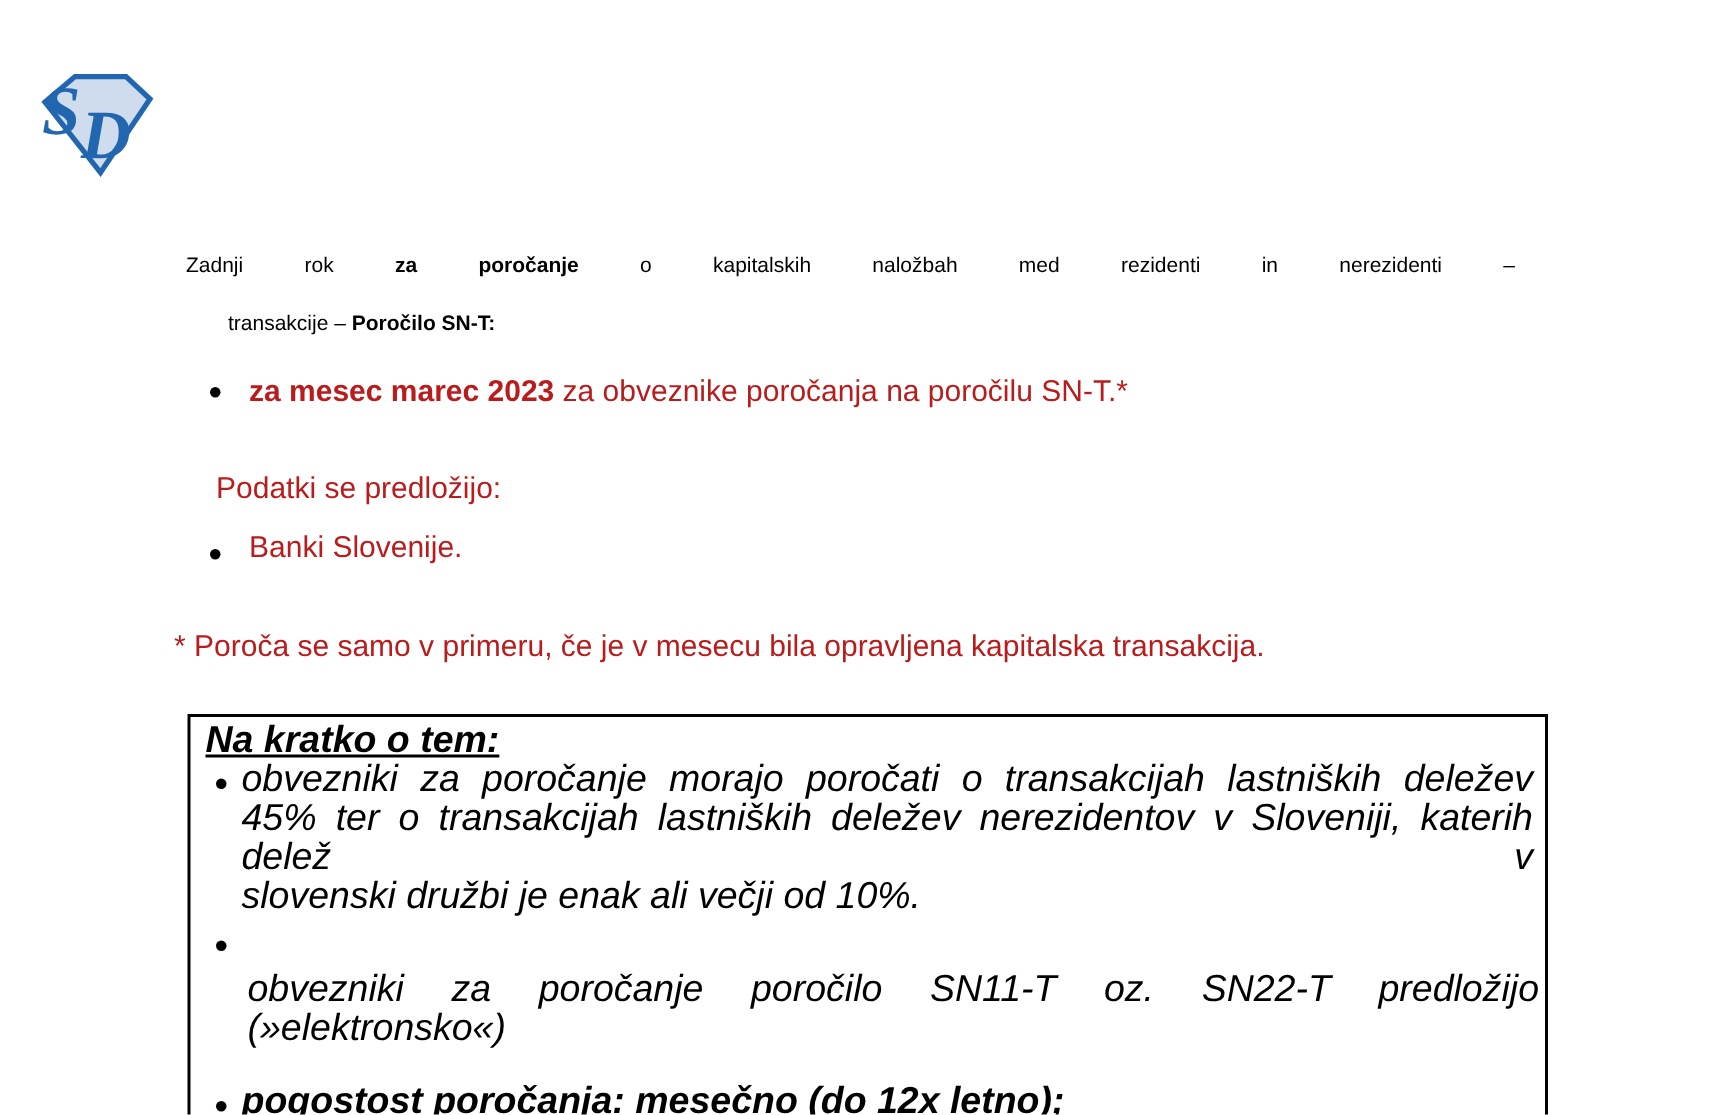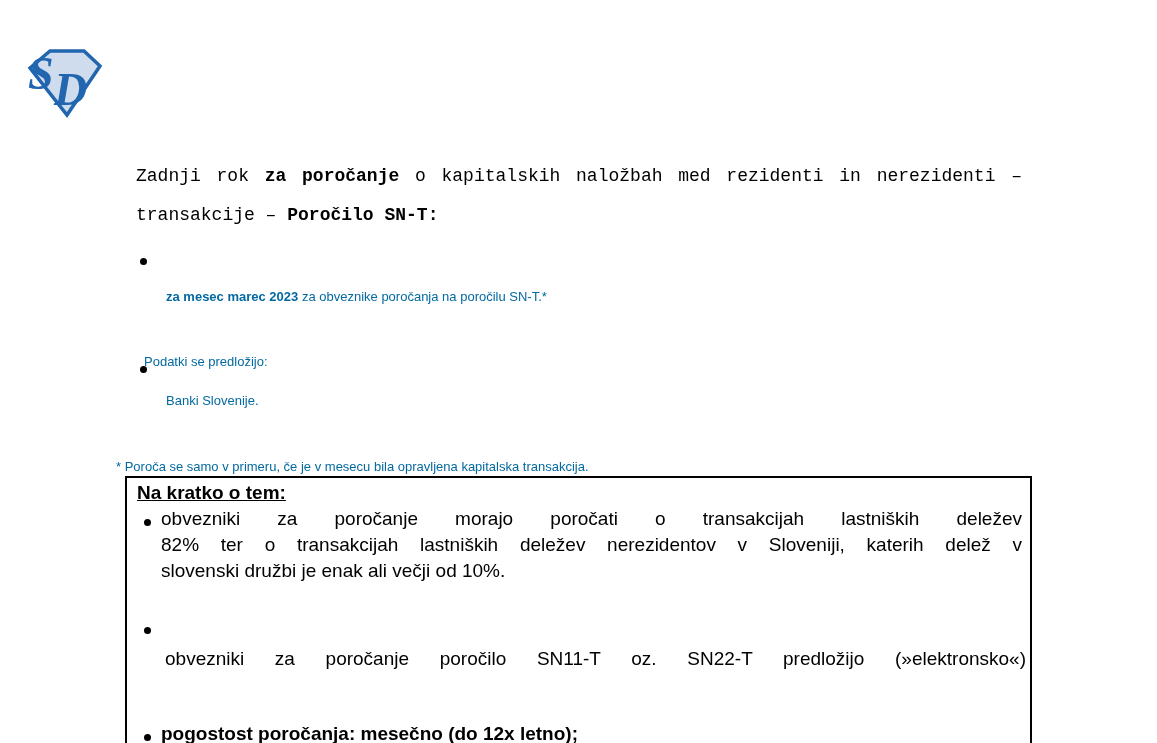--- a/index.html
+++ b/index.html
@@ -11,49 +11,49 @@
   }
   .page {
     position: relative;
     width: 1157px;
     height: 743px;
     background: #ffffff;
     overflow: hidden;
   }
   .abs { position: absolute; }
   .txt {
-    font-size: 13px;
+    font-size: 20px;
     line-height: 26px;
-    color: #0369a1;
-    margin-top: 36px;
+    color: #b91c1c;
   }
   .jline { text-align: justify; text-align-last: justify; }
   .lline { text-align: left; }
   .b { font-weight: bold; }
   .title-line {
-    left: 136px; width: 886px;
-    font-size: 18px; line-height: 26px; font-family: Liberation Mono, monospace;
+    left: 124px; width: 886px;
+    font-size: 14px; line-height: 26px;
   }
   .dot {
     position: absolute;
     width: 7px; height: 7px;
     border-radius: 50%;
     background: #000;
   }
   .info-box {
     position: absolute;
     left: 125px; top: 476px;
     width: 907px; height: 480px;
     border: 2px solid #000;
     background: #fff;
   }
   .box-txt {
     position: absolute;
-    font-size: 19px;
+    font-size: 25px;
     line-height: 26px;
+    font-style: italic;
   }
   .box-heading {
     font-weight: bold;
     text-decoration: underline;
   }
   .box-para { width: 861px; }
   .logo { position: absolute; left: 26px; top: 45px; width: 78px; height: 74px; }
 </style>
 </head>
 <body>
@@ -64,21 +64,21 @@
     <svg width="78" height="74" viewBox="0 0 78 74">
       <polygon points="4,23 24,6 58,6 74,21 41,70" fill="#cfdcee" stroke="#2166ae" stroke-width="3.5" stroke-linejoin="miter"></polygon>
       <text x="2" y="44" font-size="46" font-weight="bold" font-style="italic" font-family="Liberation Serif, serif" fill="#2166ae">S</text>
       <text x="28" y="60" font-size="46" font-weight="bold" font-style="italic" font-family="Liberation Serif, serif" fill="#2166ae">D</text>
     </svg>
   </div>
 
   <div class="abs title-line jline" style="top:163px;">
     <span>Zadnji rok </span><span class="b">za poročanje</span><span> o kapitalskih naložbah med rezidenti in nerezidenti –</span>
   </div>
-  <div class="abs title-line lline" style="top:202px;">
+  <div class="abs title-line lline" style="top:202px;margin-left:28px;">
     <span>transakcije – </span><span class="b">Poročilo SN-T:</span>
   </div>
 
   <span class="dot" style="left:140px; top:258px;"></span>
   <div class="abs txt lline" style="left:166px; top:248px; width:860px;">
     <span class="b">za mesec marec 2023</span><span> za obveznike poročanja na poročilu SN-T.*</span>
   </div>
 
   <div class="abs txt lline" style="left:144px; top:313px; width:860px;">Podatki se predložijo:</div>
 
@@ -87,21 +87,21 @@
 
   <div class="abs txt lline" style="left:116px; top:418px; width:895px;">* Poroča se samo v primeru, če je v mesecu bila opravljena kapitalska transakcija.</div>
 
   <div class="info-box">
 
     <div class="box-txt box-heading" style="left:10px; top:2px;">Na kratko o tem:</div>
 
     <span class="dot" style="left:17px; top:41px;"></span>
     <div class="box-txt box-para" style="left:34px; top:28px;">
       <div class="jline">obvezniki za poročanje morajo poročati o transakcijah lastniških deležev</div>
-      <div class="jline">82% ter o transakcijah lastniških deležev nerezidentov v Sloveniji, katerih delež v</div>
+      <div class="jline">45% ter o transakcijah lastniških deležev nerezidentov v Sloveniji, katerih delež v</div>
       <div class="lline">slovenski družbi je enak ali večji od 10%.</div>
     </div>
 
     <span class="dot" style="left:17px; top:149px;"></span>
     <div class="box-txt box-para" style="left:38px; top:136px;margin-top:32px;">
       <div class="jline">obvezniki za poročanje poročilo SN11-T oz. SN22-T predložijo (»elektronsko«)</div>
     </div>
 
     <span class="dot" style="left:17px; top:256px;"></span>
     <div class="box-txt box-para b lline" style="left:34px; top:243px;">pogostost poročanja: mesečno (do 12x letno);</div>

